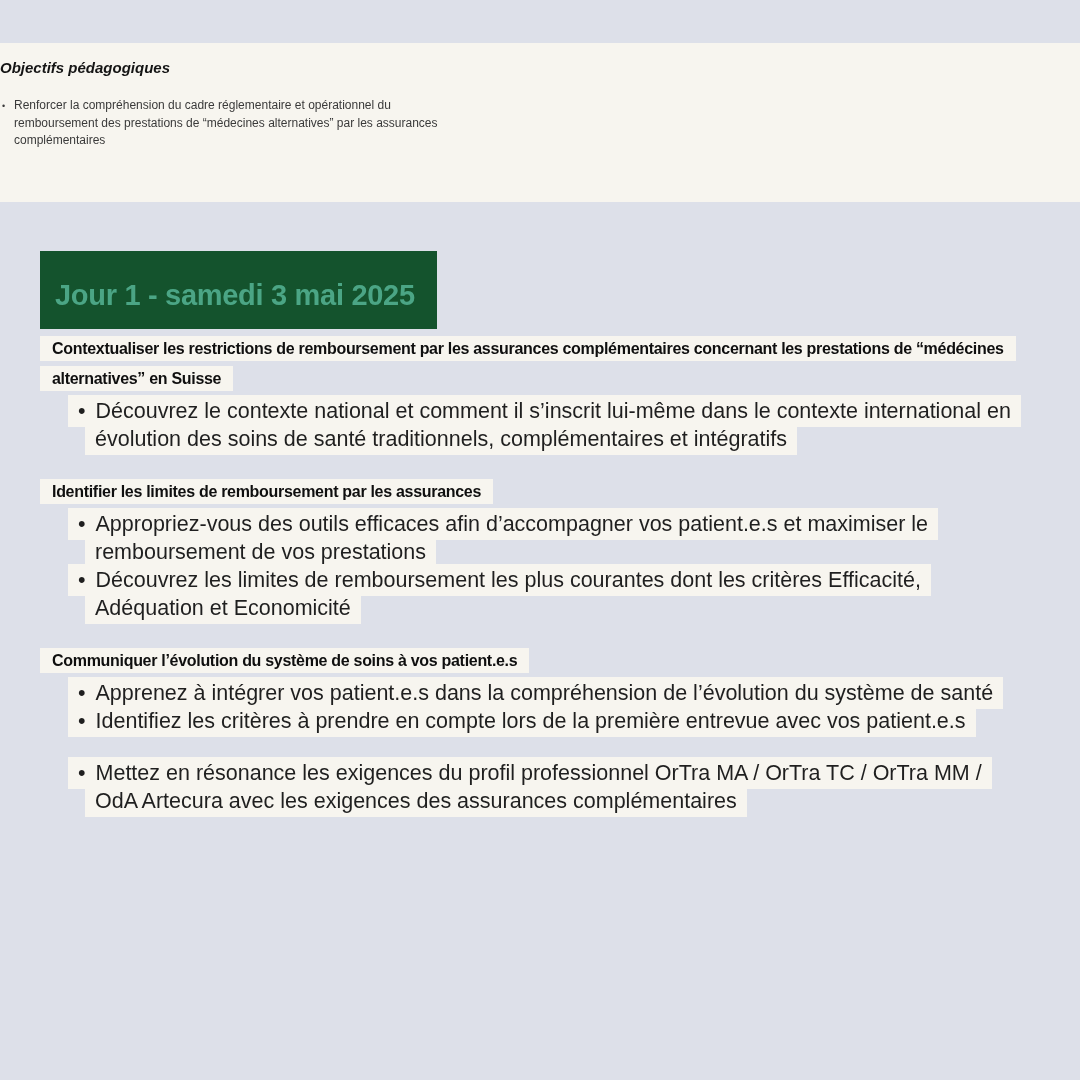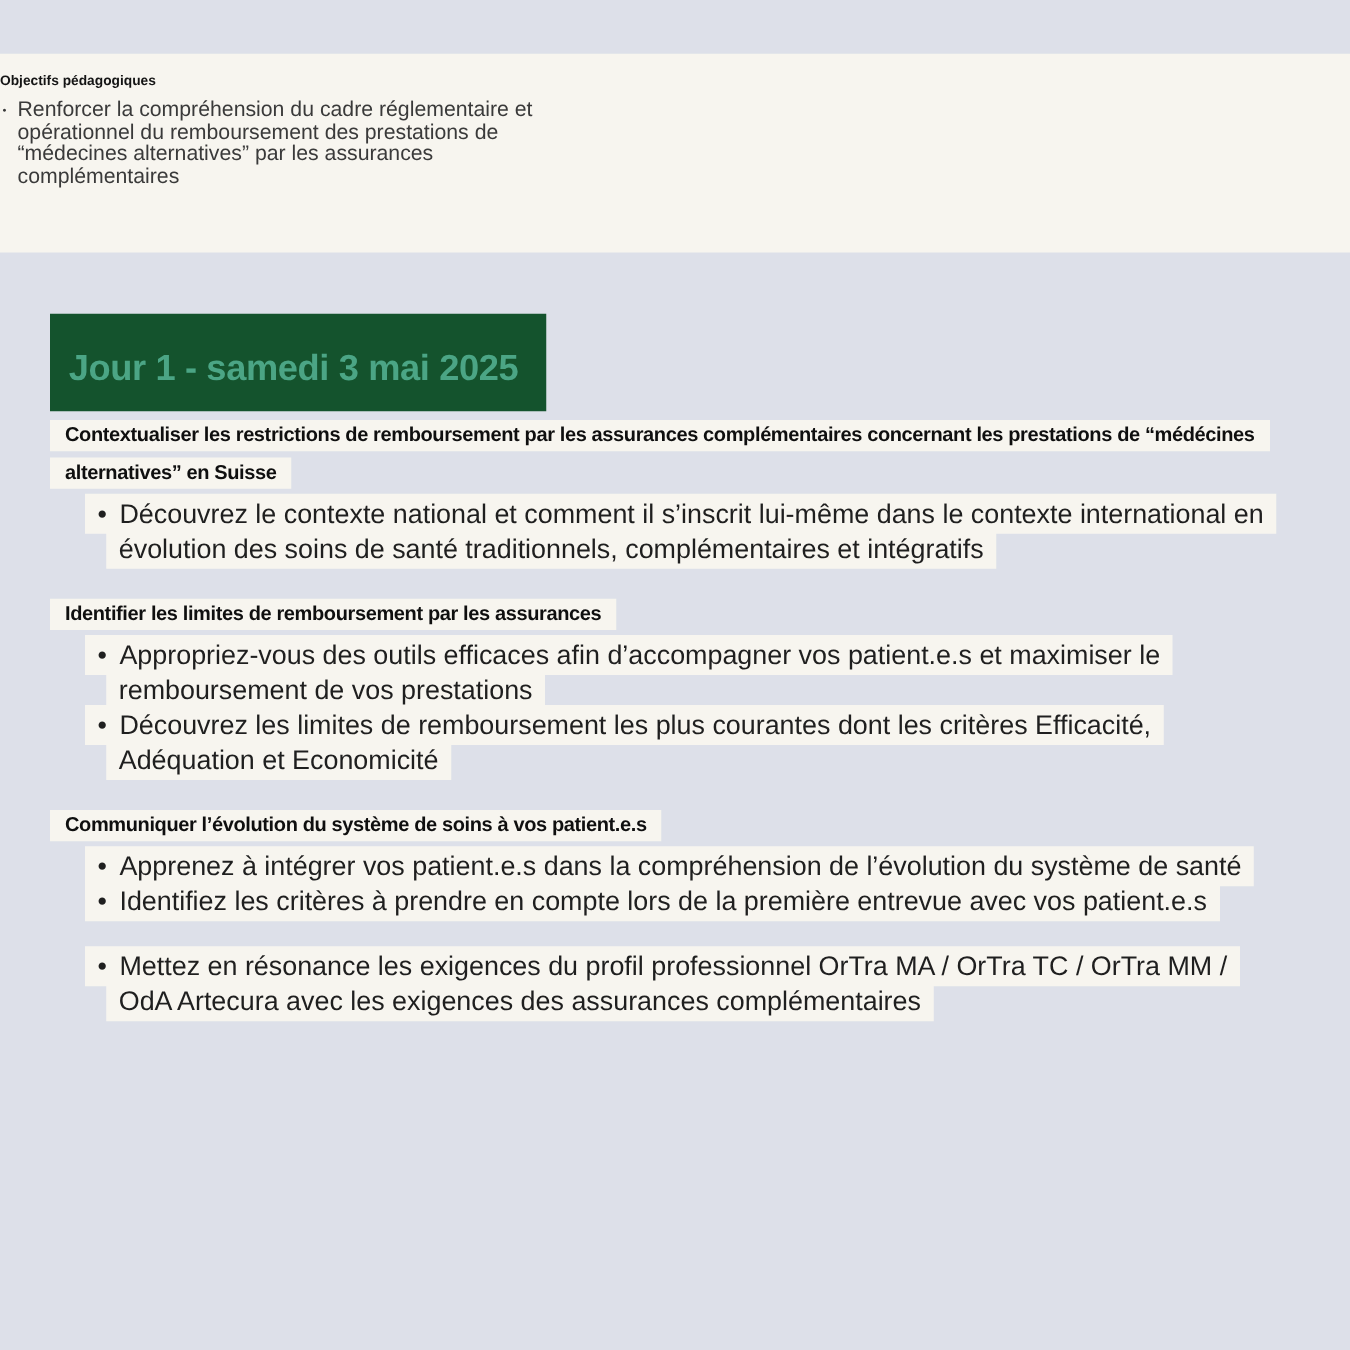--- a/index.html
+++ b/index.html
@@ -31,30 +31,31 @@
     line-height: 1.0;
     font-weight: 700;
     letter-spacing: -2px;
     color: #4ba585;
   }
   .objectives {
     width: 478px;
     padding: 16px 14px 0 0;
   }
   .objectives-heading {
-    font-size: 11px;
+    font-size: 15px;
     font-weight: 700;
     color: #141414;
-    margin: 0 0 8px 0;
+    margin: 0 0 21px 0;
+    font-style: italic;
   }
   .objectives-list { list-style: none; margin: 0; padding: 0; }
   .objectives-list li {
     position: relative;
     padding-left: 14px;
-    font-size: 17px;
+    font-size: 12px;
     line-height: 17.5px;
     color: #3a3a3a;
   }
   .objectives-list li::before {
     content: "•";
     position: absolute;
     left: 2px;
     top: 1px;
     font-size: 9px;
     color: #3a3a3a;

